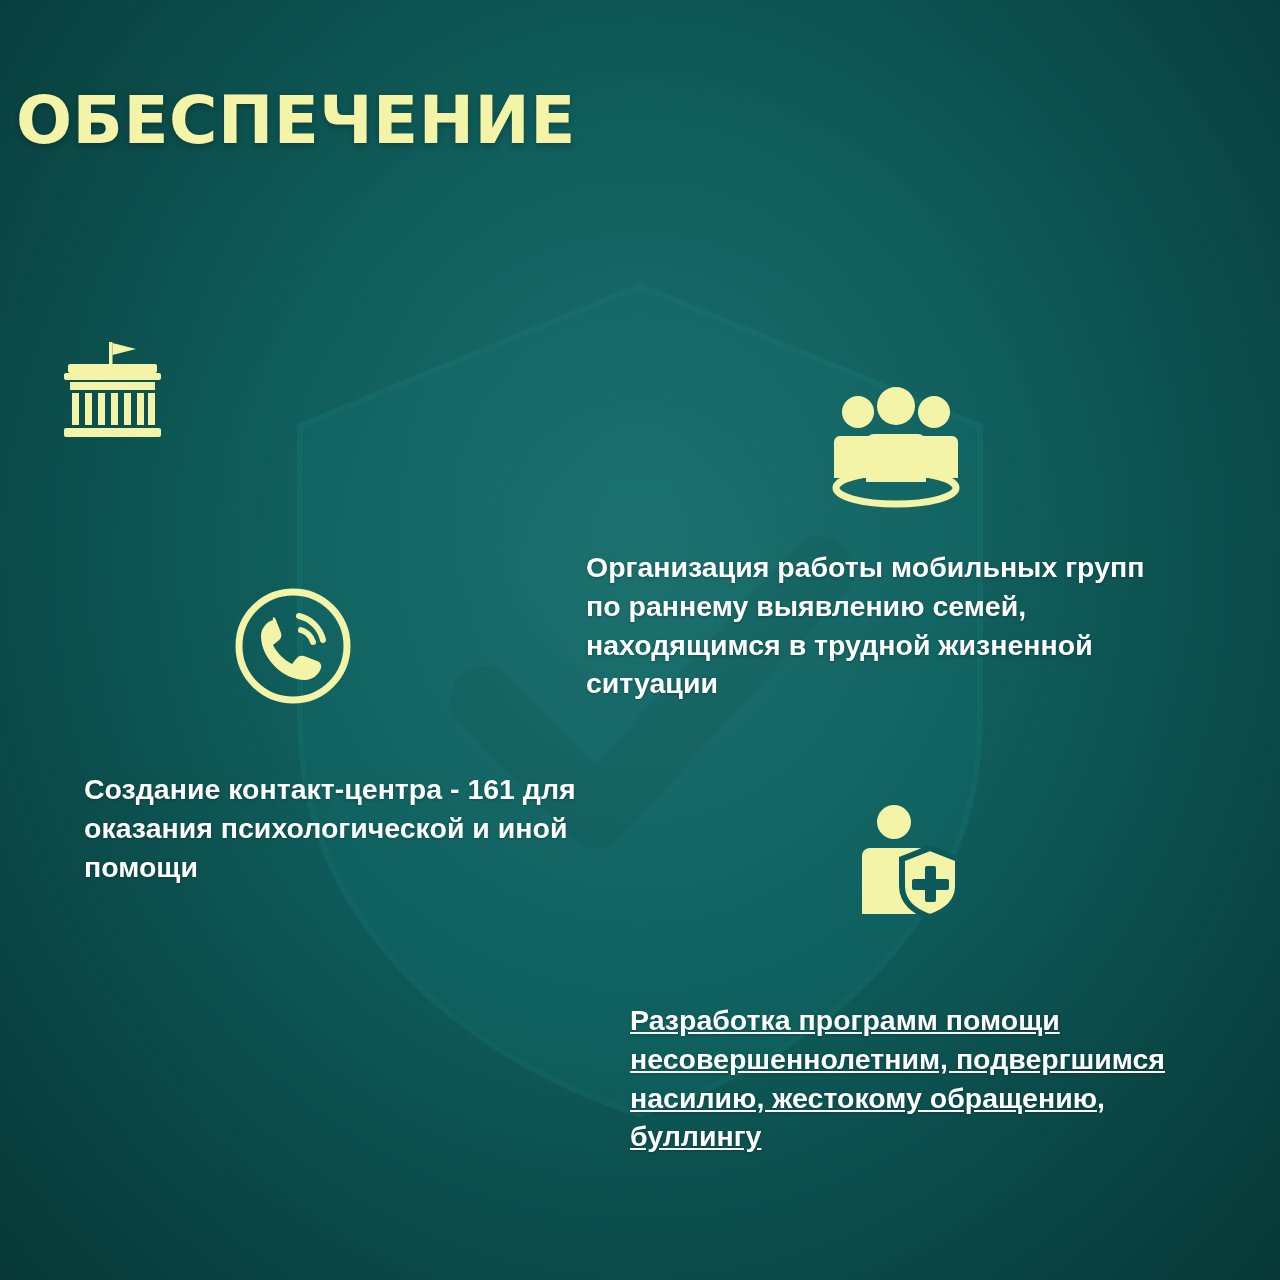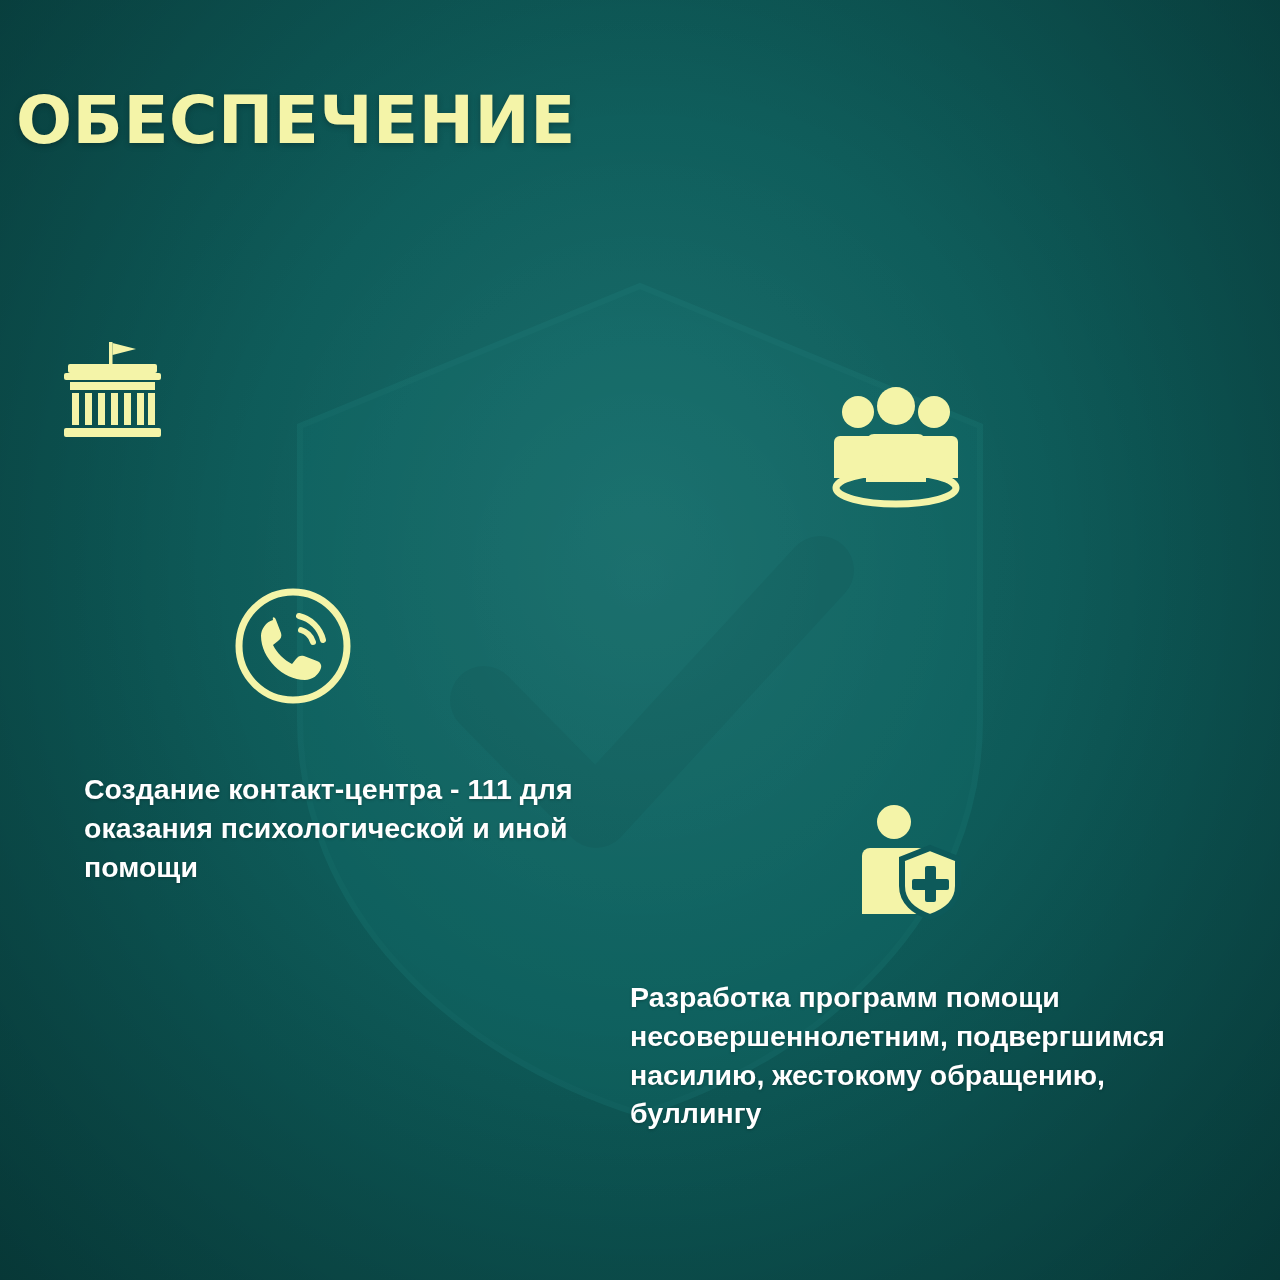--- a/index.html
+++ b/index.html
@@ -79,21 +79,21 @@
   
   #icon-group { left: 826px; top: 384px; width: 140px; height: 130px; }
   #text-group { left: 586px; top: 548px; width: 600px; }
 
   
   #icon-phone { left: 233px; top: 586px; width: 120px; height: 120px; }
   #text-contact { left: 84px; top: 770px; width: 580px; }
 
   
   #icon-shield-person { left: 846px; top: 802px; width: 120px; height: 120px; }
-  #text-program { left: 630px; top: 978px; width: 580px; }
+  #text-program { left: 630px; top: 1001px; width: 580px; text-decoration: underline; }
 </style>
 </head>
 <body>
 
 <div class="poster">
 
   <svg class="watermark" viewBox="0 0 380 430" xmlns="http://www.w3.org/2000/svg">
     <path d="M190 8 L360 78 L360 225 C360 320 285 392 190 422 C95 392 20 320 20 225 L20 78 Z" fill="#12706d" stroke="#1b7c78" stroke-width="3"></path>
     <path d="M112 215 L168 272 L280 150" fill="none" stroke="#0e5f5d" stroke-width="34" stroke-linecap="round" stroke-linejoin="round"></path>
   </svg>
@@ -136,28 +136,29 @@
       <circle cx="108" cy="28" r="16"></circle>
       <path d="M90 52 h36 a6 6 0 0 1 6 6 v36 h-48 v-36 a6 6 0 0 1 6 -6 z"></path>
 
       <circle cx="70" cy="22" r="19"></circle>
       <path d="M48 50 h44 a8 8 0 0 1 8 8 v40 h-60 v-40 a8 8 0 0 1 8 -8 z"></path>
 
       <path d="M10 100 a60 18 0 0 0 120 0 a60 22 0 0 1 -120 0 z" opacity="0.95"></path>
       <ellipse cx="70" cy="104" rx="60" ry="16" fill="none" stroke="#f4f4a8" stroke-width="7"></ellipse>
     </g>
   </svg>
+  <div class="item" id="text-group">Организация работы мобильных групп по раннему выявлению семей, находящимся в трудной жизненной ситуации</div>
 
   <svg class="icon" id="icon-phone" viewBox="0 0 120 120" xmlns="http://www.w3.org/2000/svg">
     <circle cx="60" cy="60" r="54" fill="none" stroke="#f4f4a8" stroke-width="7"></circle>
     <path d="M40 34 c-7 2 -12 9 -12 16 0 22 22 44 44 44 7 0 14 -5 16 -12 1 -3 -1 -6 -4 -7 l-13 -5 c-3 -1 -6 0 -8 3 l-4 5 c-8 -4 -15 -11 -19 -19 l5 -4 c3 -2 4 -5 3 -8 l-5 -13 c-1 -3 -4 -4 -3 -0 z" fill="#f4f4a8"></path>
     <path d="M68 44 a18 18 0 0 1 12 12" fill="none" stroke="#f4f4a8" stroke-width="6" stroke-linecap="round"></path>
     <path d="M66 30 a32 32 0 0 1 24 24" fill="none" stroke="#f4f4a8" stroke-width="6" stroke-linecap="round"></path>
   </svg>
-  <div class="item" id="text-contact">Создание контакт-центра - 111 для оказания психологической и иной помощи</div>
+  <div class="item" id="text-contact">Создание контакт-центра - 161 для оказания психологической и иной помощи</div>
 
   <svg class="icon" id="icon-shield-person" viewBox="0 0 120 120" xmlns="http://www.w3.org/2000/svg">
     <g fill="#f4f4a8">
       <circle cx="48" cy="20" r="17"></circle>
       <path d="M24 46 h48 a8 8 0 0 1 8 8 v58 h-64 v-58 a8 8 0 0 1 8 -8 z"></path>
     </g>
     <path d="M84 46 L112 57 L112 84 C112 100 99 110 84 115 C69 110 56 100 56 84 L56 57 Z" fill="#f4f4a8" stroke="#0d5a5a" stroke-width="6"></path>
     <g fill="#0d5a5a">
       <rect x="79" y="64" width="11" height="36" rx="2"></rect>
       <rect x="66" y="77" width="37" height="11" rx="2"></rect>

